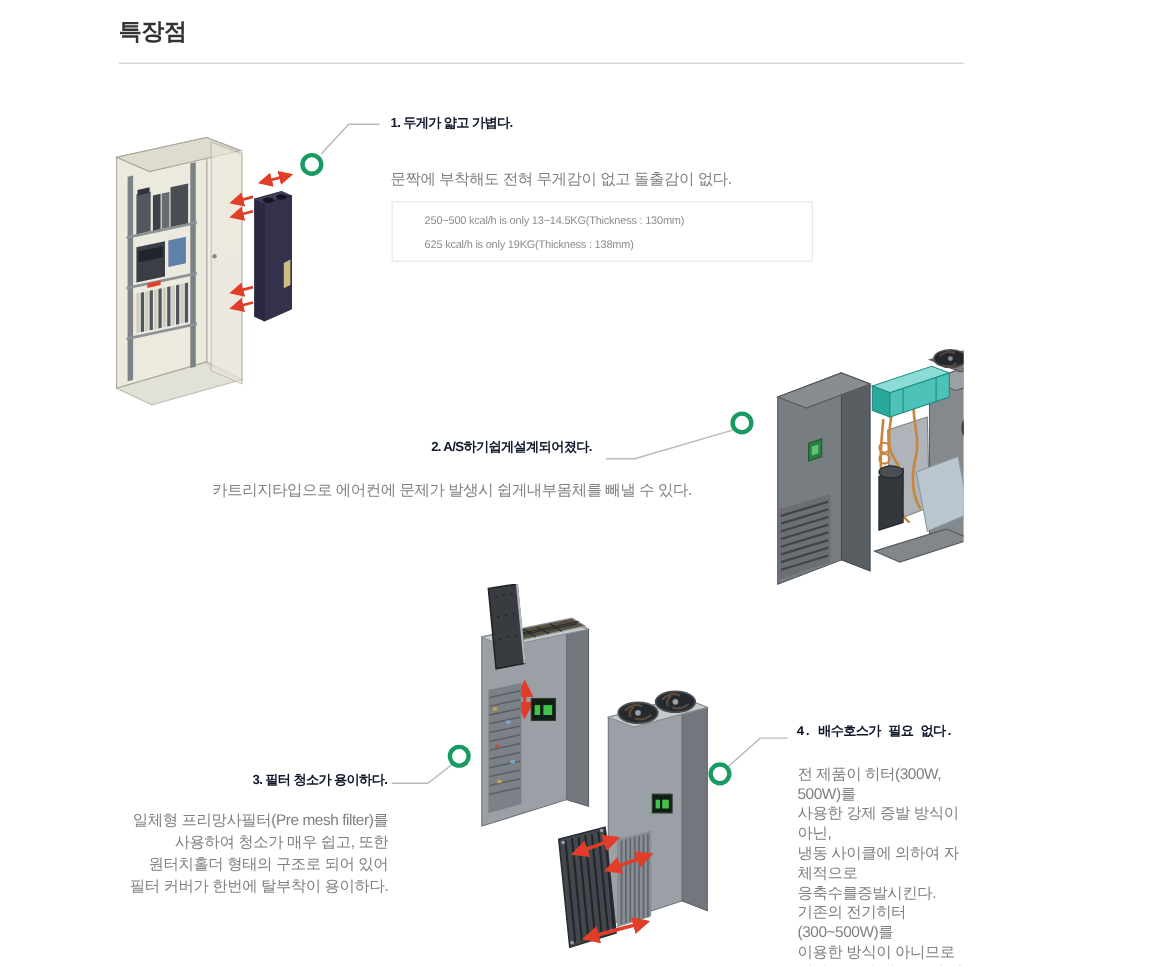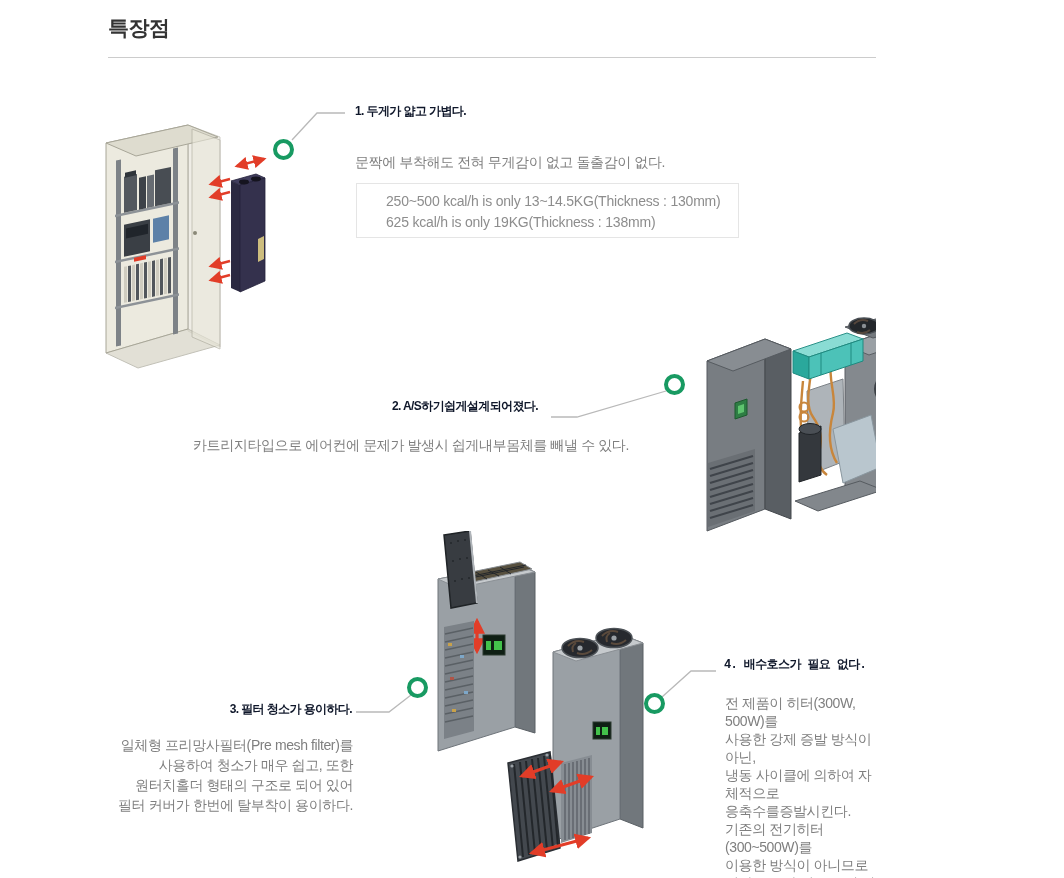--- a/index.html
+++ b/index.html
@@ -16,21 +16,21 @@
   #marker3{left:407px;top:677px;}
   #marker4{left:644px;top:693px;}
   .f-title{position:absolute;font-size:12px;font-weight:700;color:#0f172a;letter-spacing:-0.6px;white-space:nowrap;}
   .f-desc{position:absolute;font-size:14px;color:#7f7f7f;letter-spacing:-0.4px;white-space:nowrap;}
   .lines{white-space:pre-line;}
   #title1{left:355px;top:103px;}
   #desc1{left:355px;top:138px;margin-top:16px;}
   #specbox{
     position:absolute;left:356px;top:183px;width:383px;height:55px;box-sizing:border-box;
     border:1px solid #e5e5e5;background:#fff;padding:7px 0 0 29px;
-    font-size:14px;color:#8d8d8d;line-height:21px;letter-spacing:-0.2px;white-space:pre-line;
+    font-size:10px;color:#8d8d8d;line-height:21px;letter-spacing:-0.2px;white-space:pre-line;
   }
   #title2{left:188px;top:398px;width:350px;text-align:right;}
   #desc2{left:193px;top:437px;text-align:right;}
   #title3{left:100px;top:701px;width:252px;text-align:right;}
   #desc3{left:70px;top:735px;width:283px;text-align:right;line-height:20px;}
   #title4{left:724px;top:656px;font-family:Liberation Mono, monospace;}
   #desc4{left:725px;top:694px;line-height:18px;text-align:left;white-space:pre-line;}
   .illus{position:absolute;}
   #illus1{left:98px;top:111px;}
   #illus2{left:695px;top:311px;}

